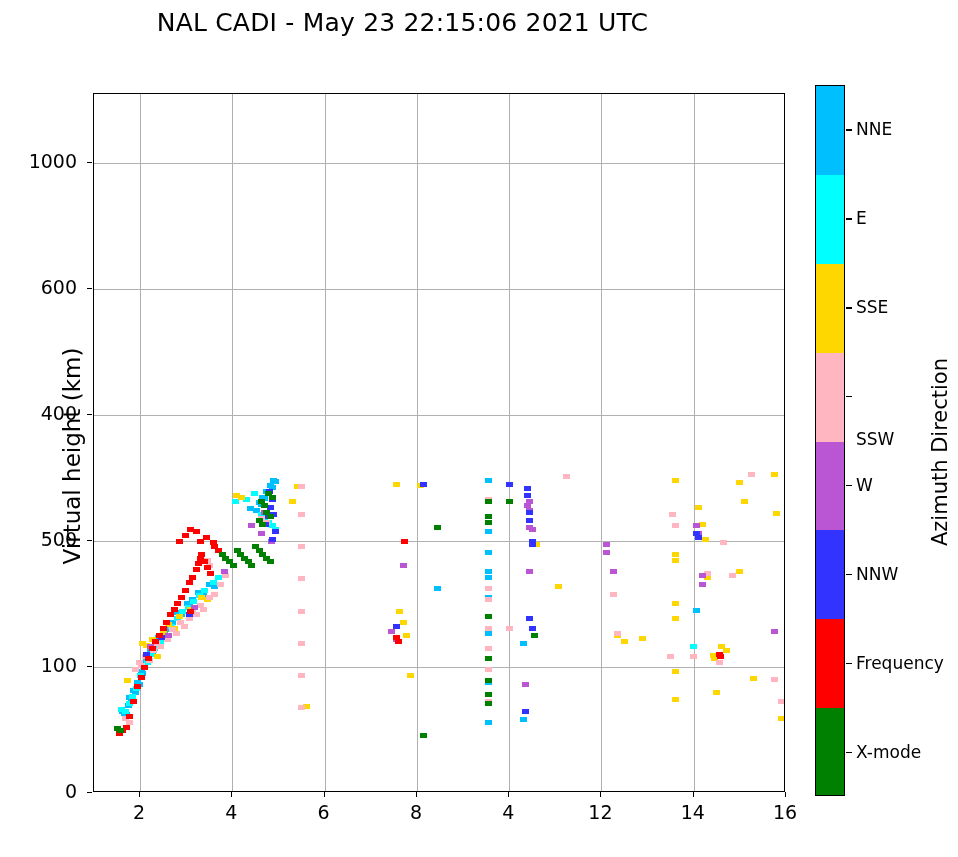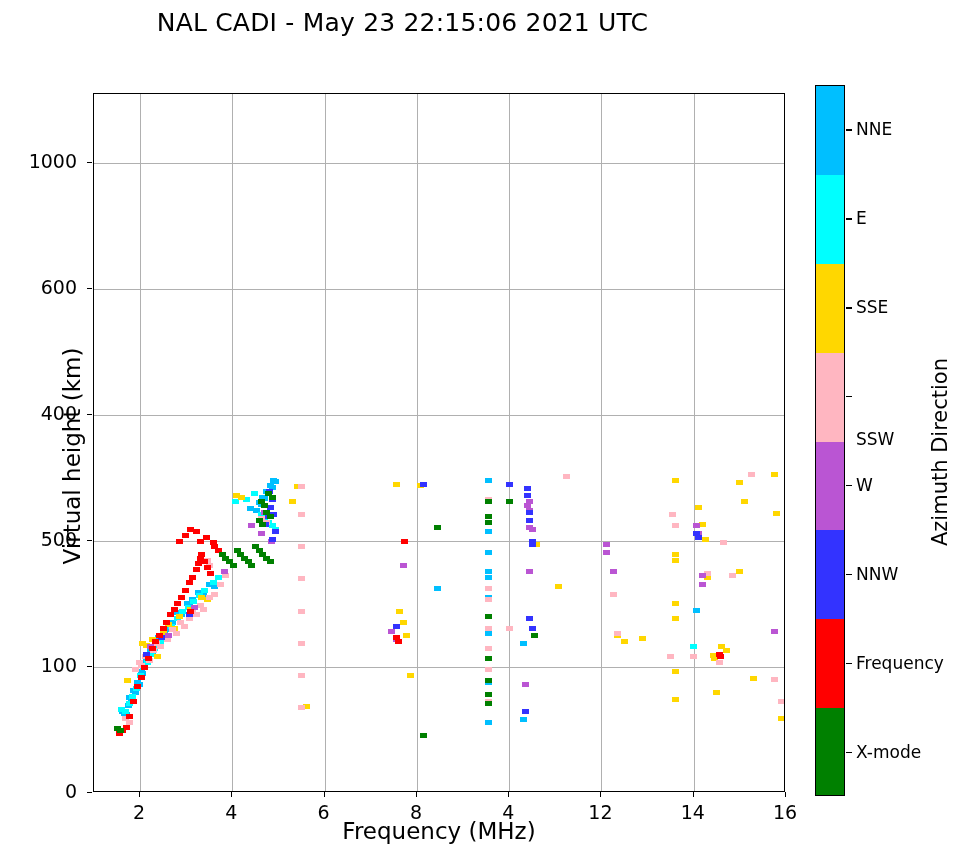--- a/index.html
+++ b/index.html
@@ -432,21 +432,20 @@
       <div class="tk-y" style="top: 540.108px; left: 87px;"></div>
       <div class="lb-y" style="left: 7px; top: 528.108px;">500</div>
       <div class="tk-y" style="top: 414.162px; left: 87px;"></div>
       <div class="lb-y" style="left: 7px; top: 402.162px;">400</div>
       <div class="tk-y" style="top: 288.216px; left: 87px;"></div>
       <div class="lb-y" style="left: 7px; top: 276.216px;">600</div>
       <div class="tk-y" style="top: 162.27px; left: 87px;"></div>
       <div class="lb-y" style="left: 7px; top: 150.27px;">1000</div>
     </div>
 
-  <div id="xlabel">Frequency (MHz)</div>
   <div id="ylabel">Virtual height (km)</div>
 
   <div id="cbar">
       <div class="cb-band" style="top: 0px; height: 88.875px; background: rgb(0, 191, 255);"></div>
       <div class="cb-band" style="top: 88.875px; height: 88.875px; background: rgb(0, 255, 255);"></div>
       <div class="cb-band" style="top: 177.75px; height: 88.875px; background: rgb(255, 215, 0);"></div>
       <div class="cb-band" style="top: 266.625px; height: 88.875px; background: rgb(255, 182, 193);"></div>
       <div class="cb-band" style="top: 355.5px; height: 88.875px; background: rgb(186, 85, 211);"></div>
       <div class="cb-band" style="top: 444.375px; height: 88.875px; background: rgb(51, 51, 255);"></div>
       <div class="cb-band" style="top: 533.25px; height: 88.875px; background: rgb(255, 0, 0);"></div>

